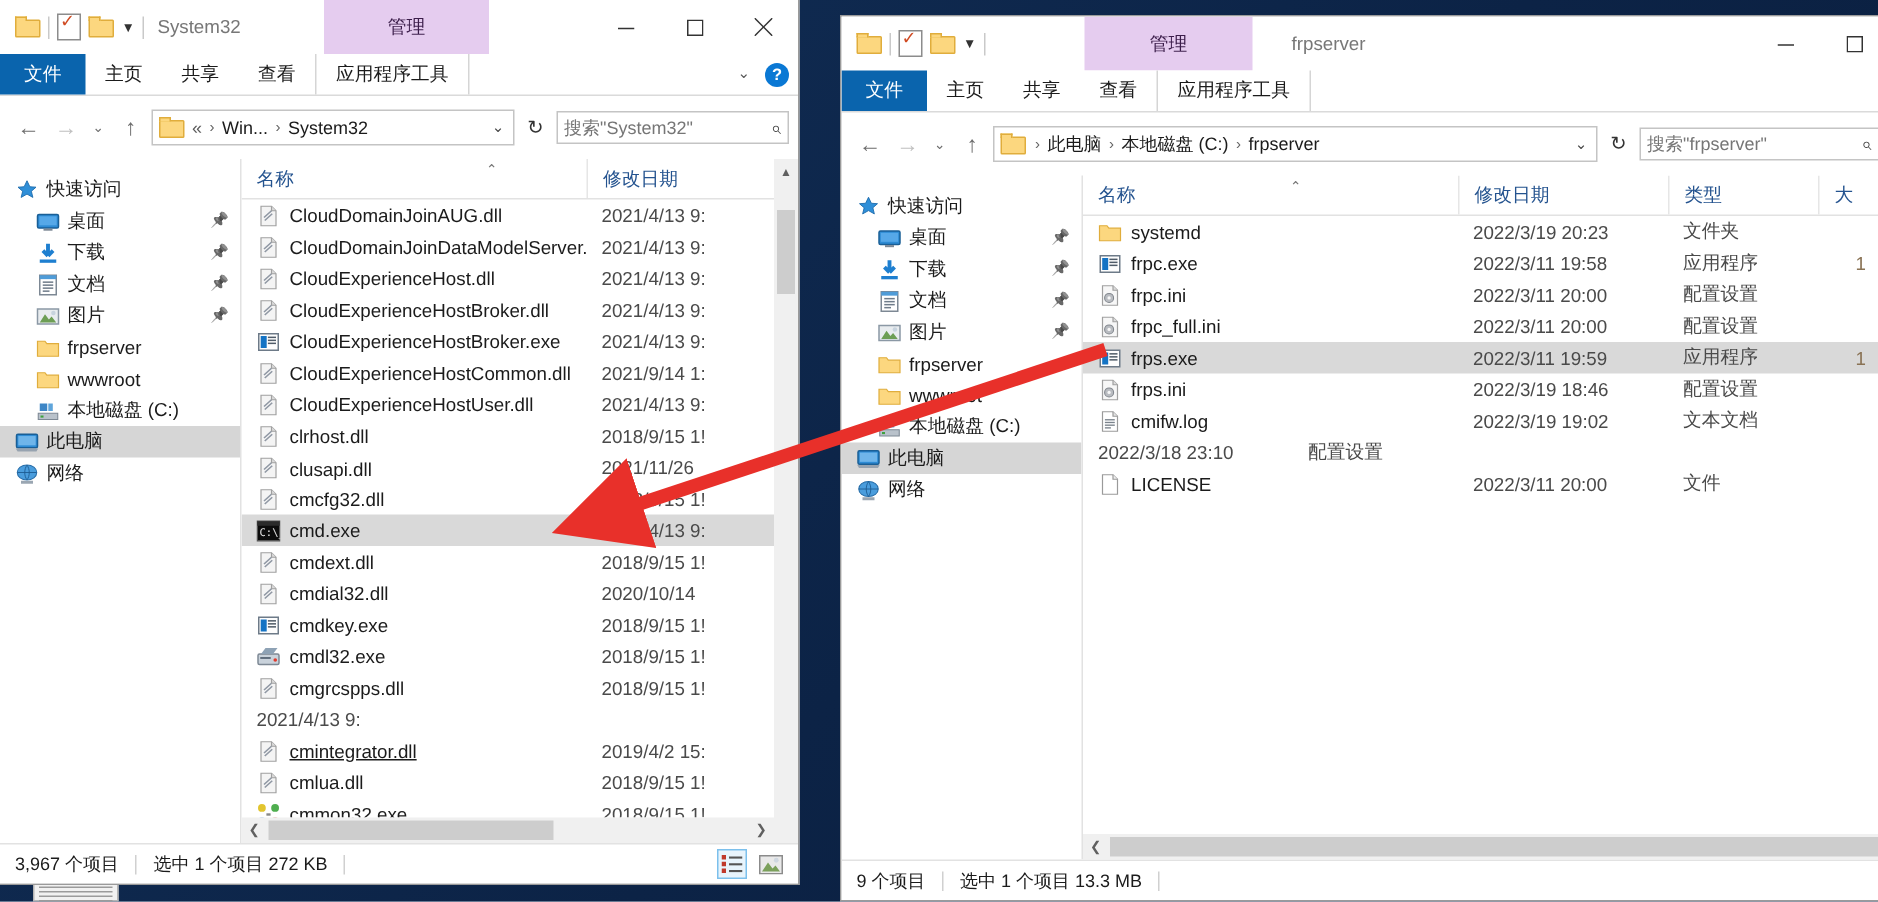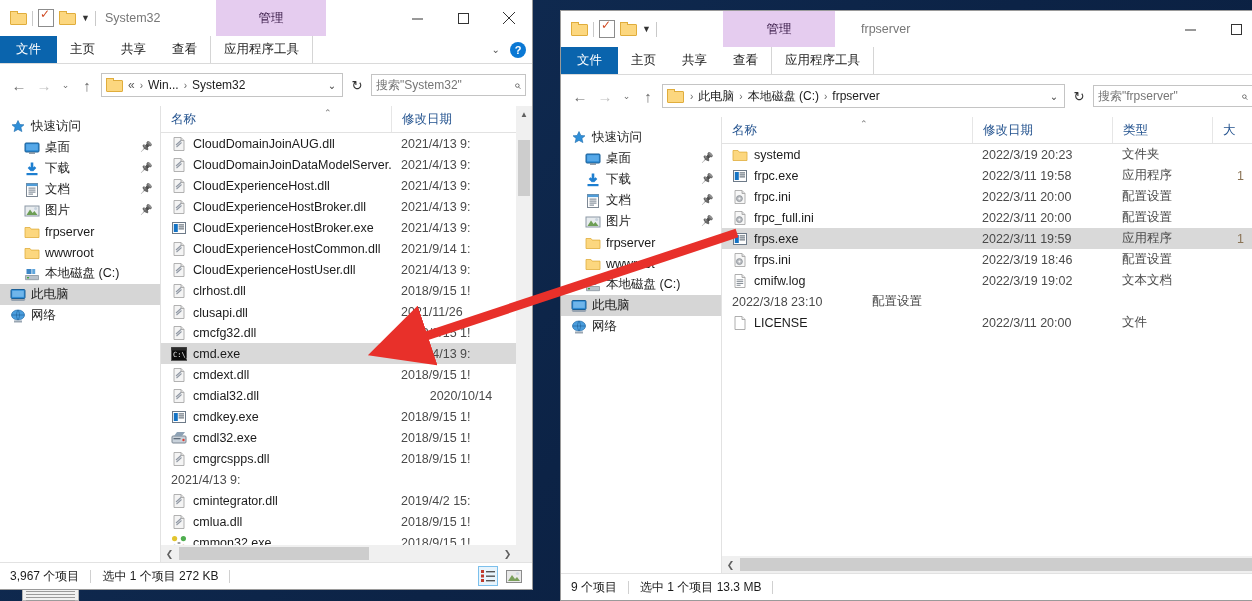--- a/index.html
+++ b/index.html
@@ -432,21 +432,21 @@
           </div>
           <div class="row">
             <div class="cell name" style="width: 230px;">
               <span class="ico"><svg width="16" height="16" viewBox="0 0 16 16">
                   <path d="M3 1.5h7l3 3v10H3z" fill="#f4f4f4" stroke="#a0a0a0" stroke-width=".8"></path>
                   <path d="M10 1.5v3h3" fill="#dcdcdc" stroke="#a0a0a0" stroke-width=".8"></path>
                   <path d="M5 9l5-4.5M5.5 11l5-4.5" stroke="#9098a4" stroke-width="1.1"></path>
                 </svg></span>
               <span>cmdial32.dll</span>
             </div>
-            <div class="cell date" style="width: 130px; text-align: center;">2020/10/14 </div>
+            <div class="cell date" style="width: 130px;">2020/10/14 </div>
           </div>
           <div class="row">
             <div class="cell name" style="width: 230px;">
               <span class="ico"><svg width="16" height="16" viewBox="0 0 16 16">
                   <rect x="1.5" y="2.5" width="13" height="11" fill="#fdfdfd" stroke="#6d7a88"></rect>
                   <rect x="2.8" y="4" width="4" height="8" fill="#1473c4"></rect>
                   <g fill="#4f5b68">
                     <rect x="7.6" y="4.4" width="5.4" height="1"></rect>
                     <rect x="7.6" y="6.4" width="5.4" height="1"></rect>
                     <rect x="7.6" y="8.4" width="5.4" height="1"></rect>
@@ -476,21 +476,21 @@
                   <path d="M5 9l5-4.5M5.5 11l5-4.5" stroke="#9098a4" stroke-width="1.1"></path>
                 </svg></span>
               <span>cmgrcspps.dll</span>
             </div>
             <div class="cell date" style="width: 130px;">2018/9/15 1!</div>
           </div>
           <div class="row">
             <div class="cell date" style="width: 130px;">2021/4/13 9:</div>
           </div>
           <div class="row">
-            <div class="cell name" style="width: 230px;">
+            <div class="cell name" style="width: 230px; text-decoration: underline;">
               <span class="ico"><svg width="16" height="16" viewBox="0 0 16 16">
                   <path d="M3 1.5h7l3 3v10H3z" fill="#f4f4f4" stroke="#a0a0a0" stroke-width=".8"></path>
                   <path d="M10 1.5v3h3" fill="#dcdcdc" stroke="#a0a0a0" stroke-width=".8"></path>
                   <path d="M5 9l5-4.5M5.5 11l5-4.5" stroke="#9098a4" stroke-width="1.1"></path>
                 </svg></span>
               <span>cmintegrator.dll</span>
             </div>
             <div class="cell date" style="width: 130px;">2019/4/2 15:</div>
           </div>
           <div class="row">

